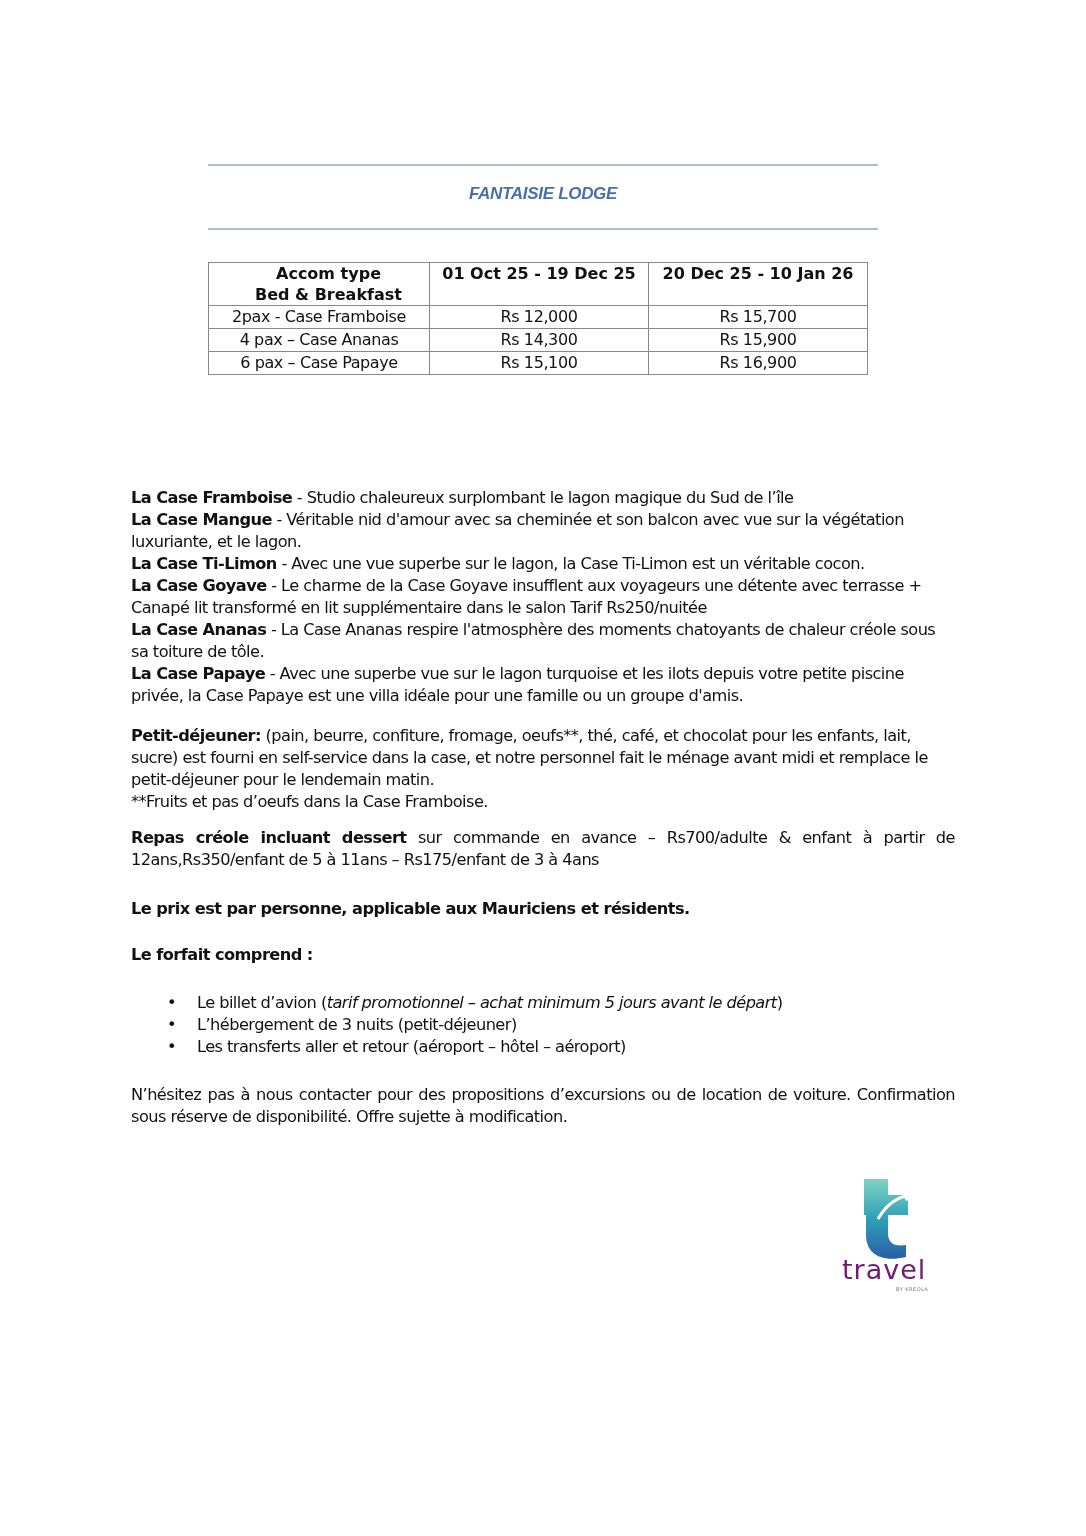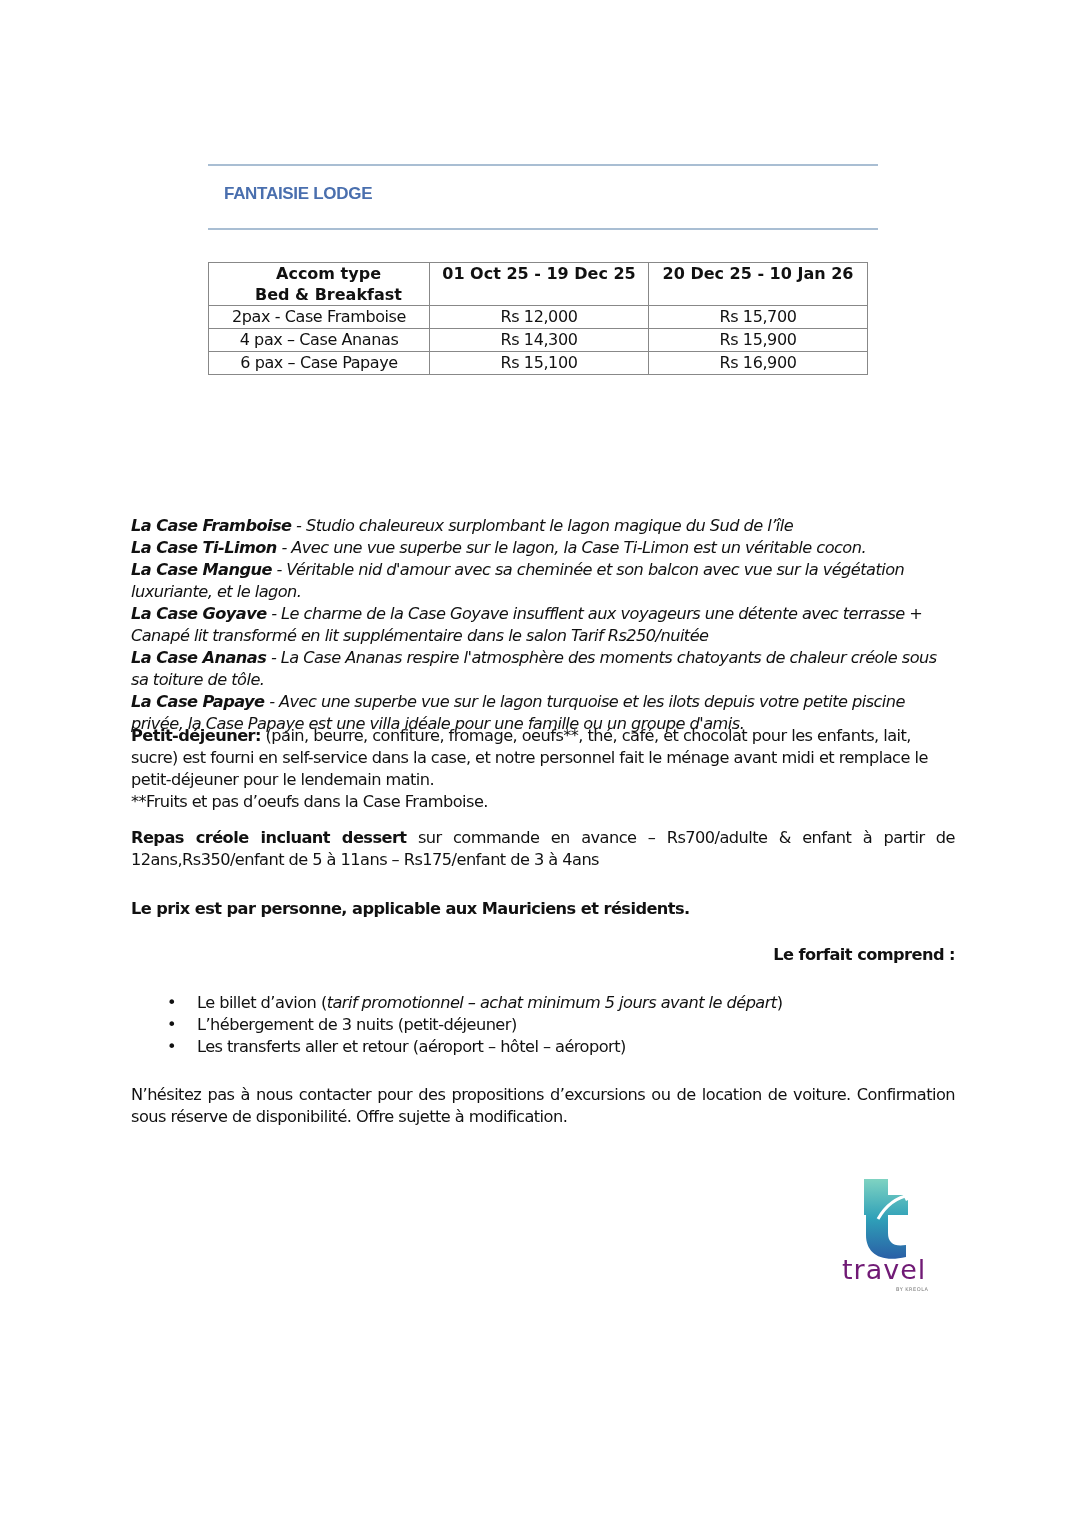--- a/index.html
+++ b/index.html
@@ -4,22 +4,22 @@
   <style>
     html, body { margin: 0; padding: 0; background: #ffffff; }
     body {
       width: 1086px; height: 1536px; position: relative; overflow: hidden;
       font-family: "DejaVu Sans", sans-serif; color: #111;
     }
     .hr { position: absolute; left: 208px; width: 670px; height: 2px; background: #a9bed3; }
     .hr.top { top: 164px; }
     .hr.bot { top: 228px; }
     .title {
-      position: absolute; top: 184px; left: 224px; width: 670px; 
-      font-family: "Liberation Sans", sans-serif; font-weight: bold;
+      position: absolute; top: 184px; left: 208px; width: 670px; text-align: center;
+      font-family: "Liberation Sans", sans-serif; font-style: italic; font-weight: bold;
       font-size: 17px; color: #4a6fae; letter-spacing: -0.3px;
     }
     table.rates {
       position: absolute; top: 262px; left: 208px; border-collapse: collapse;
       font-family: "DejaVu Sans", sans-serif; font-size: 16px;
     }
     table.rates th, table.rates td {
       border: 1px solid #888; padding: 0 4px; text-align: center; line-height: 22px;
     }
     table.rates th { font-weight: bold; vertical-align: top; line-height: 21px; }
@@ -27,25 +27,25 @@
     table.rates th.c1 { width: 210px; }
     table.rates th.c2 { width: 210px; }
     table.rates td { letter-spacing: -0.4px; text-align: center; }
     .body-text {
       position: absolute; left: 131px; width: 824px;
       font-family: "DejaVu Sans", sans-serif; font-size: 16.2px; line-height: 22px;
       letter-spacing: -0.55px;
     }
     .body-text b { font-weight: bold; }
     .para { margin: 0; }
-    #cases { top: 515px; font-style: italic; }
+    #cases { top: 487px; }
     #breakfast { top: 725px; }
     #meal { top: 827px; text-align: justify; }
     #price-note { top: 898px; font-weight: bold; }
-    #package-title { top: 944px; font-weight: bold; text-align: right; }
+    #package-title { top: 944px; font-weight: bold; }
     #package-list { top: 992px; }
     #package-list ul { margin: 0; padding: 0; list-style: none; }
     #package-list li { position: relative; padding-left: 66px; }
     #package-list li .bullet { position: absolute; left: 36px; top: 0; }
     #contact { top: 1084px; text-align: justify; text-align-last: left; }
     .logo { position: absolute; left: 840px; top: 1175px; width: 100px; height: 120px; }
     .logo-text {
       position: absolute; left: 842px; top: 1254px; font-family: "DejaVu Sans", sans-serif;
       font-size: 27px; color: #701a75; letter-spacing: 1px;
     }
@@ -86,22 +86,22 @@
     <tr>
       <td>6 pax – Case Papaye</td>
       <td>Rs 15,100</td>
       <td>Rs 16,900</td>
     </tr>
   </tbody>
 </table>
 
 <div class="body-text" id="cases">
   <p class="para"><b>La Case Framboise</b><span> - Studio chaleureux surplombant le lagon magique du Sud de l’île</span></p>
+  <p class="para"><b>La Case Mangue</b><span> - Véritable nid d'amour avec sa cheminée et son balcon avec vue sur la végétation luxuriante, et le lagon.</span></p>
   <p class="para"><b>La Case Ti-Limon</b><span> - Avec une vue superbe sur le lagon, la Case Ti-Limon est un véritable cocon.</span></p>
-  <p class="para"><b>La Case Mangue</b><span> - Véritable nid d'amour avec sa cheminée et son balcon avec vue sur la végétation luxuriante, et le lagon.</span></p>
   <p class="para"><b>La Case Goyave</b><span> - Le charme de la Case Goyave insufflent aux voyageurs une détente avec terrasse + Canapé lit transformé en lit supplémentaire dans le salon Tarif Rs250/nuitée</span></p>
   <p class="para"><b>La Case Ananas</b><span> - La Case Ananas respire l'atmosphère des moments chatoyants de chaleur créole sous sa toiture de tôle.</span></p>
   <p class="para"><b>La Case Papaye</b><span> - Avec une superbe vue sur le lagon turquoise et les ilots depuis votre petite piscine privée, la Case Papaye est une villa idéale pour une famille ou un groupe d'amis.</span></p>
 </div>
 
 <div class="body-text" id="breakfast">
   <p class="para"><b>Petit-déjeuner:</b><span> (pain, beurre, confiture, fromage, oeufs**, thé, café, et chocolat pour les enfants, lait, sucre) est fourni en self-service dans la case, et notre personnel fait le ménage avant midi et remplace le petit-déjeuner pour le lendemain matin.</span></p>
   <p class="para">**Fruits et pas d’oeufs dans la Case Framboise.</p>
 </div>
 

